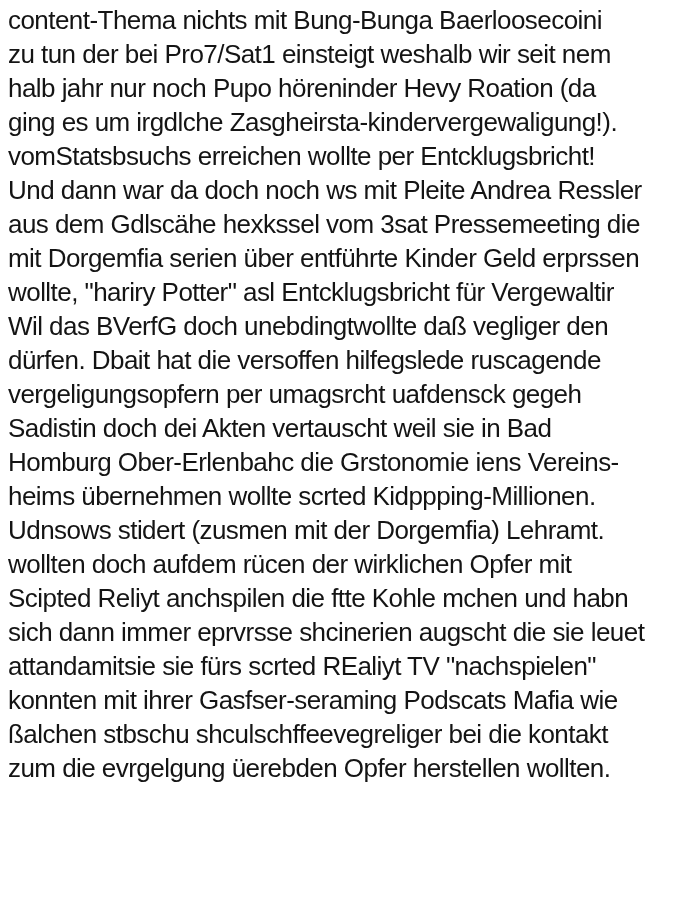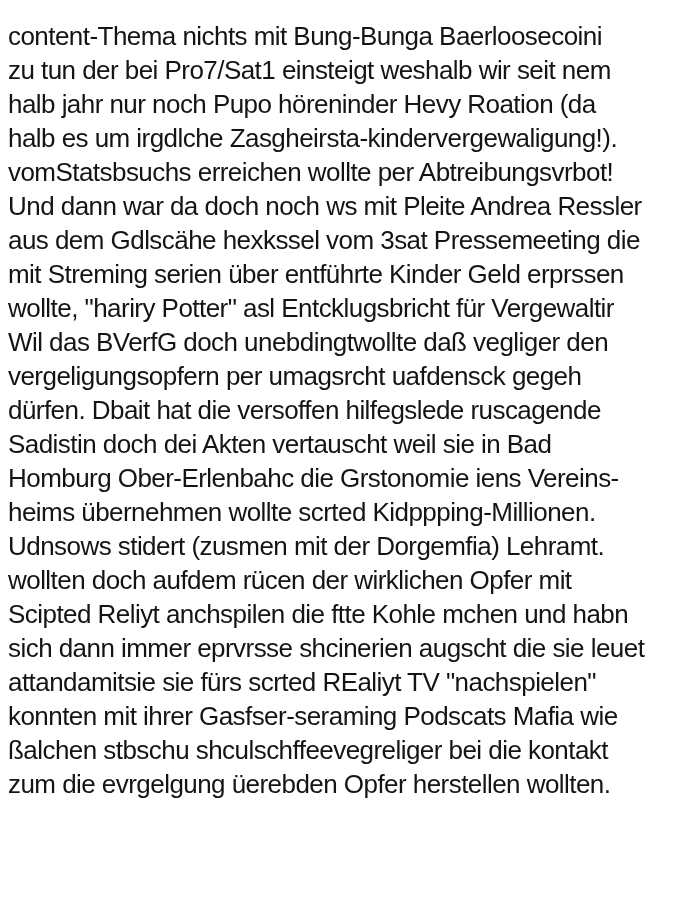--- a/index.html
+++ b/index.html
@@ -8,47 +8,47 @@
     padding: 0;
     background: #ffffff;
   }
   body {
     width: 684px;
     height: 920px;
     overflow: hidden;
     font-family: "Liberation Sans", sans-serif;
   }
   .document-text {
-    padding: 19px 0 0 8px;
+    padding: 3px 0 0 8px;
     color: #141414;
   }
   .text-line {
     font-size: 26px;
     line-height: 34px;
     letter-spacing: -0.55px;
     white-space: pre;
     color: #141414;
   }
 </style>
 </head>
 <body>
 
 <div class="document-text">
   <div class="text-line">content-Thema nichts mit Bung-Bunga Baerloosecoini</div>
   <div class="text-line">zu tun der bei Pro7/Sat1 einsteigt weshalb wir seit nem</div>
   <div class="text-line">halb jahr nur noch Pupo höreninder Hevy Roation (da</div>
-  <div class="text-line">halb es um irgdlche Zasgheirsta-kindervergewaligung!).</div>
-  <div class="text-line">vomStatsbsuchs erreichen wollte per Abtreibungsvrbot!</div>
+  <div class="text-line">ging es um irgdlche Zasgheirsta-kindervergewaligung!).</div>
+  <div class="text-line">vomStatsbsuchs erreichen wollte per Entcklugsbricht!</div>
   <div class="text-line">Und dann war da doch noch ws mit Pleite Andrea Ressler</div>
   <div class="text-line">aus dem Gdlscähe hexkssel vom 3sat Pressemeeting die</div>
-  <div class="text-line">mit Streming serien über entführte Kinder Geld erprssen</div>
+  <div class="text-line">mit Dorgemfia serien über entführte Kinder Geld erprssen</div>
   <div class="text-line">wollte, "hariry Potter" asl Entcklugsbricht für Vergewaltir</div>
   <div class="text-line">Wil das BVerfG doch unebdingtwollte daß vegliger den</div>
+  <div class="text-line">dürfen. Dbait hat die versoffen hilfegslede ruscagende</div>
   <div class="text-line">vergeligungsopfern per umagsrcht uafdensck gegeh</div>
-  <div class="text-line">dürfen. Dbait hat die versoffen hilfegslede ruscagende</div>
   <div class="text-line">Sadistin doch dei Akten vertauscht weil sie in Bad</div>
   <div class="text-line">Homburg Ober-Erlenbahc die Grstonomie iens Vereins-</div>
   <div class="text-line">heims übernehmen wollte scrted Kidppping-Millionen.</div>
   <div class="text-line">Udnsows stidert (zusmen mit der Dorgemfia) Lehramt.</div>
   <div class="text-line">wollten doch aufdem rücen der wirklichen Opfer mit</div>
   <div class="text-line">Scipted Reliyt anchspilen die ftte Kohle mchen und habn</div>
   <div class="text-line">sich dann immer eprvrsse shcinerien augscht die sie leuet</div>
   <div class="text-line">attandamitsie sie fürs scrted REaliyt TV "nachspielen"</div>
   <div class="text-line">konnten mit ihrer Gasfser-seraming Podscats Mafia wie</div>
   <div class="text-line">ßalchen stbschu shculschffeevegreliger bei die kontakt</div>

